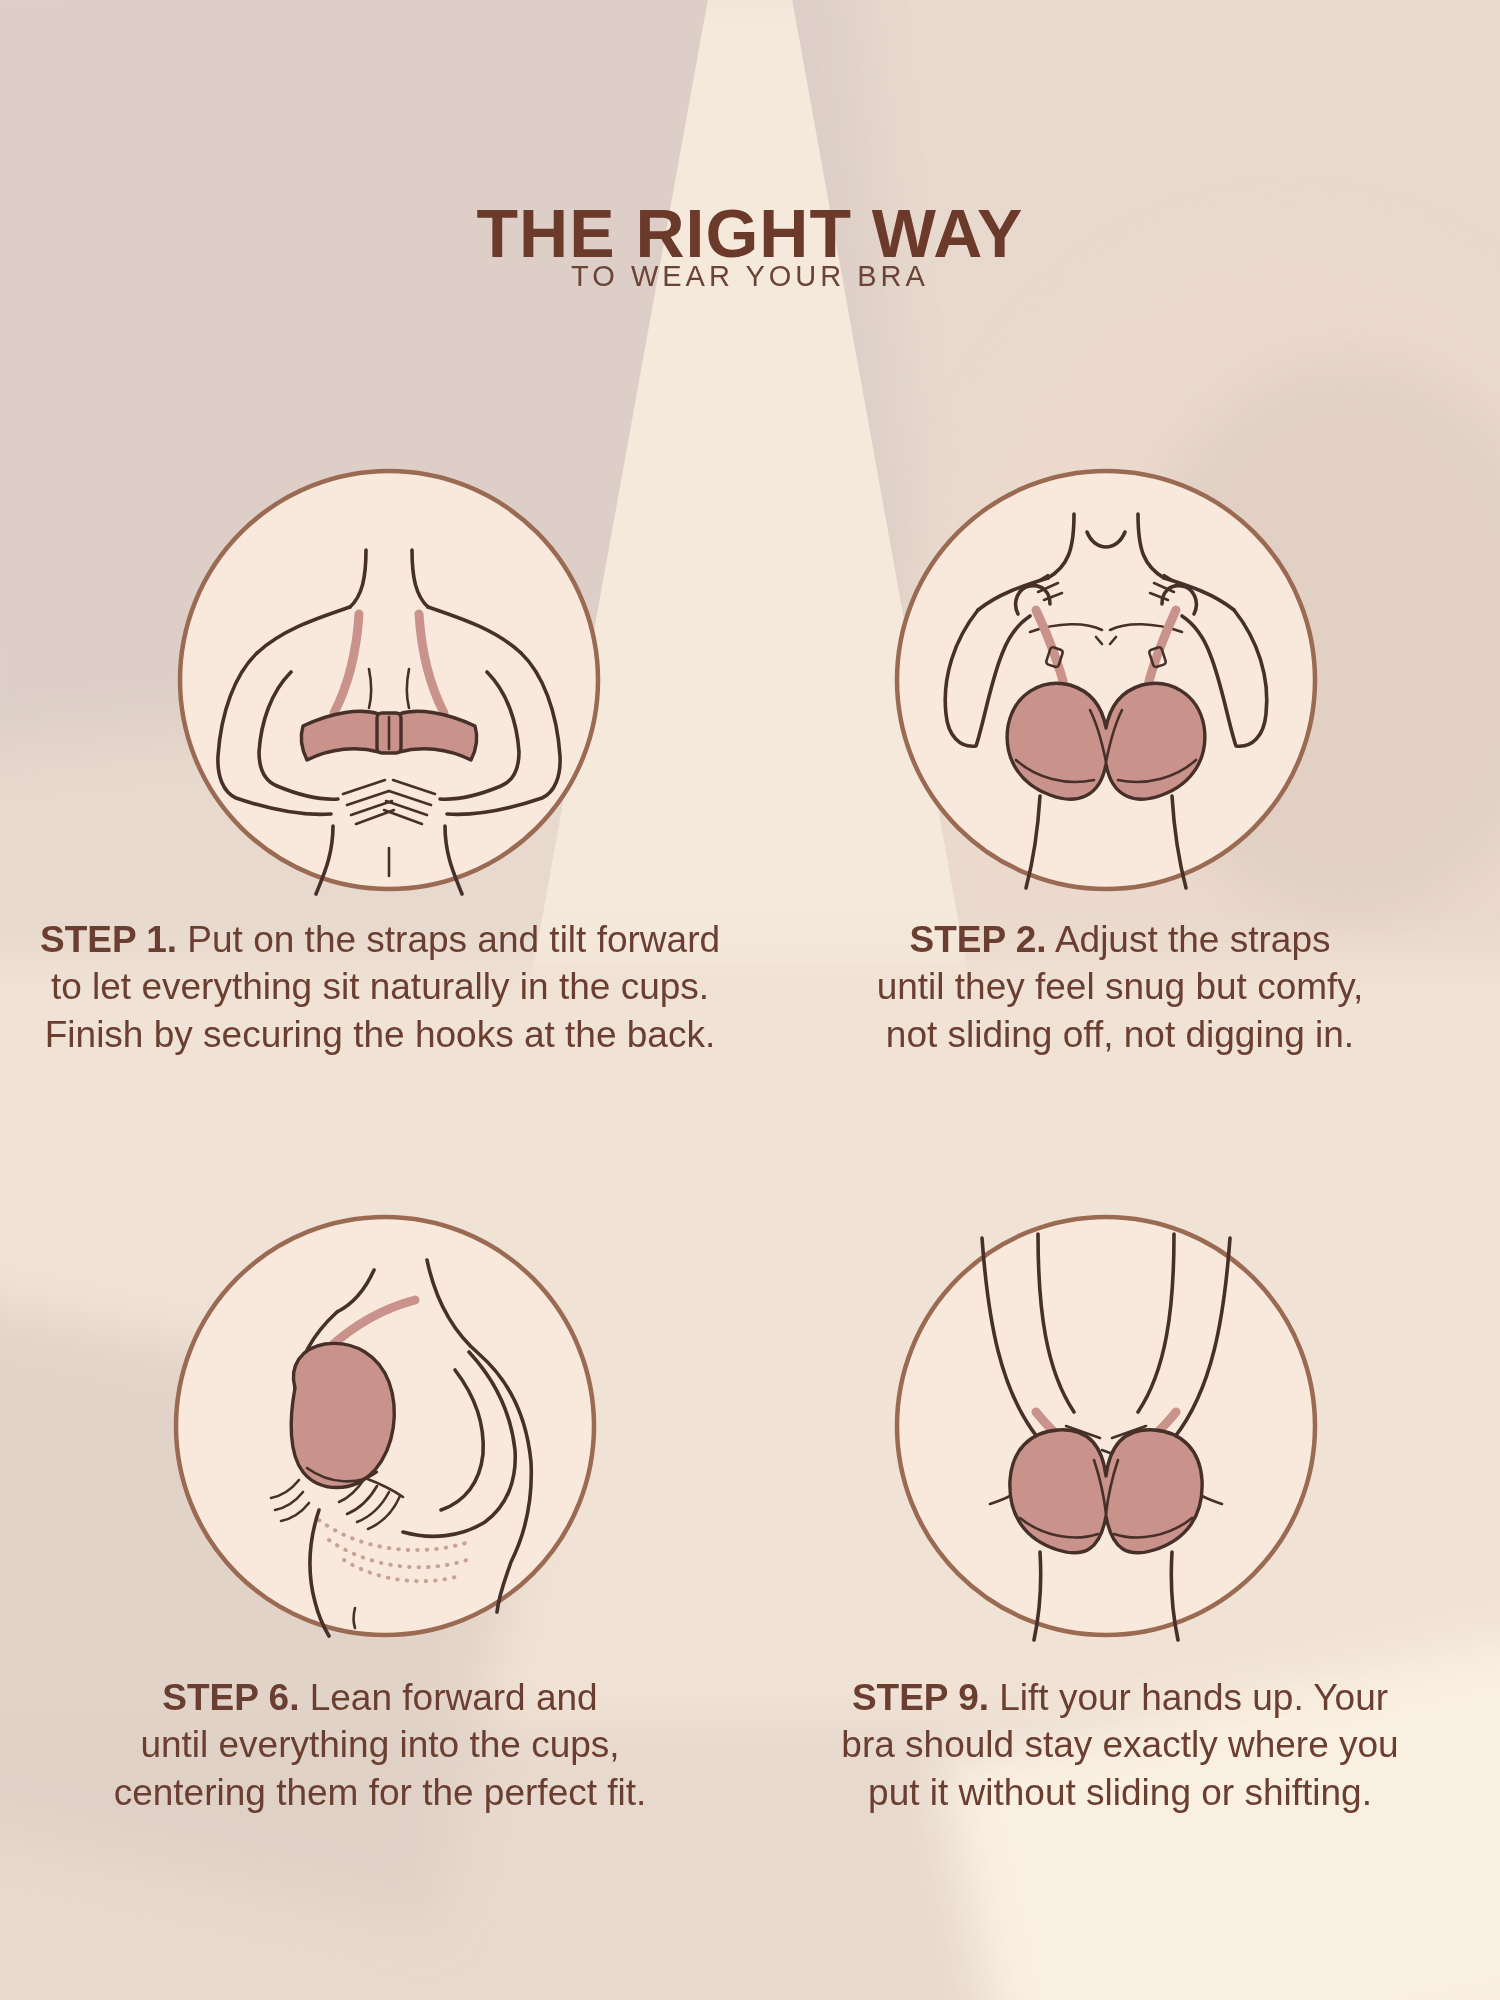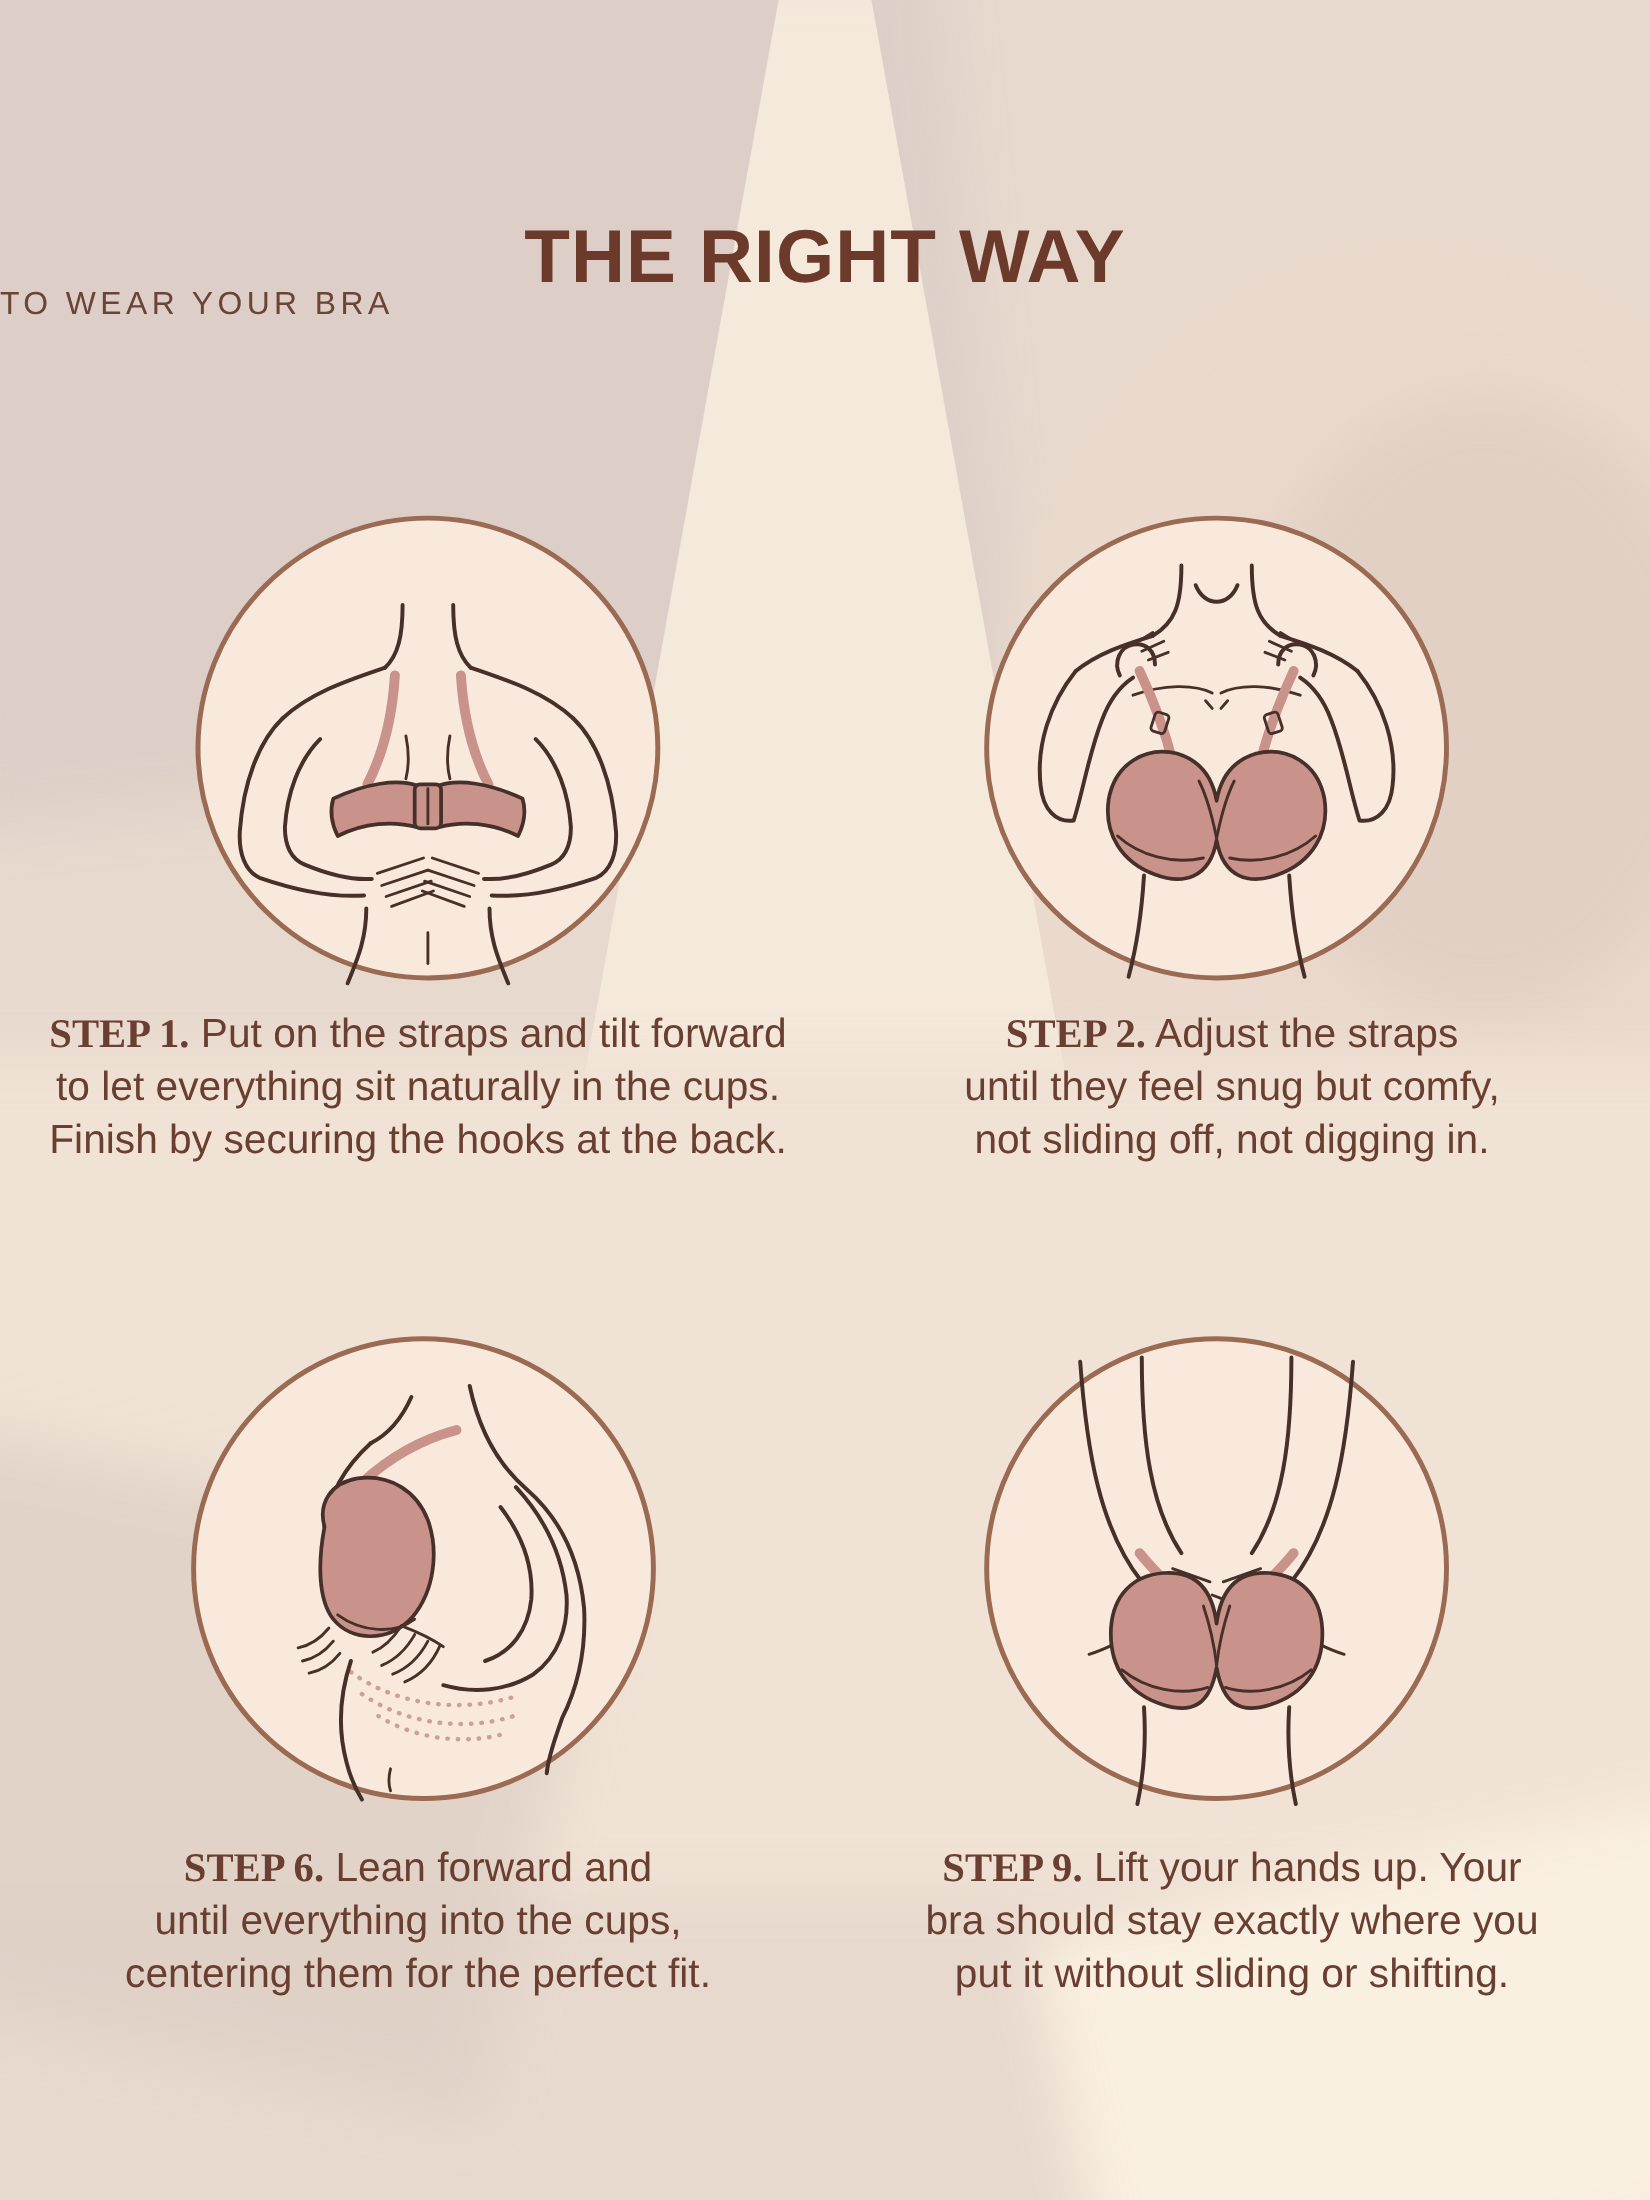--- a/index.html
+++ b/index.html
@@ -27,39 +27,39 @@
     clip-path:polygon(46% 0,54% 0,74% 100%,26% 100%);filter:blur(20px);}
   .bg-mid{top:960px;left:-120px;width:1840px;height:760px;background:#f0e2d5;}
   .bg-bl{bottom:140px;left:-220px;width:720px;height:520px;background:#decfc5;transform:rotate(12deg);opacity:.75;}
   .bg-br{bottom:-70px;right:-110px;width:640px;height:380px;background:#faf0e1;transform:rotate(-12deg);}
   
   .title{
     position:absolute;top:148px;left:0;width:100%;text-align:center;
     font-size:68px;font-weight:700;letter-spacing:1px;color:var(--heading);
   }
   .subtitle{
-    position:absolute;top:260px;left:0;width:100%;
+    position:absolute;top:260px;left:0;width:100%;text-align:center;
     font-size:29px;letter-spacing:4px;color:#6b4437;
   }
   
   .step-circle{position:absolute;width:432px;height:432px;}
   .c1{left:173px;top:464px;} .c2{left:890px;top:464px;}
   .c3{left:169px;top:1210px;} .c4{left:890px;top:1210px;}
   .step-circle svg{width:100%;height:100%;display:block;}
   .ln{fill:none;stroke:var(--outline);stroke-width:3.6;stroke-linecap:round;stroke-linejoin:round;}
   .pk{fill:var(--bra-fill);stroke:var(--outline);stroke-width:3.4;stroke-linejoin:round;}
   .pks{fill:none;stroke:var(--bra-fill);stroke-width:9;stroke-linecap:round;}
   .thin{fill:none;stroke:var(--outline);stroke-width:2.6;stroke-linecap:round;}
   .dt{fill:none;stroke:#c9a196;stroke-width:4;stroke-dasharray:.5 9;stroke-linecap:round;}
   
   .caption{
     position:absolute;width:700px;margin:0;text-align:center;
     font-size:37px;line-height:1.28;color:var(--body-text);text-wrap:balance;
   }
-  .caption strong{font-weight:700;font-family:Liberation Serif, serif;}
+  .caption strong{font-weight:700;}
   .cap1{left:30px;top:916px;} .cap2{left:770px;top:916px;text-align:center;}
   .cap3{left:30px;top:1674px;} .cap4{left:770px;top:1674px;}
 </style>
 </head>
 <body>
 
 <div class="canvas">
 
   <div class="bg">
     <div class="bg-tl"></div>

